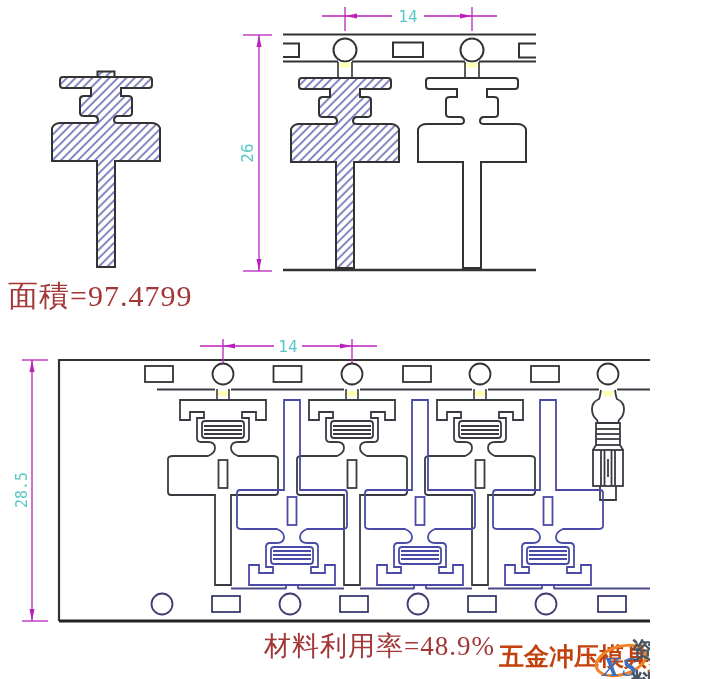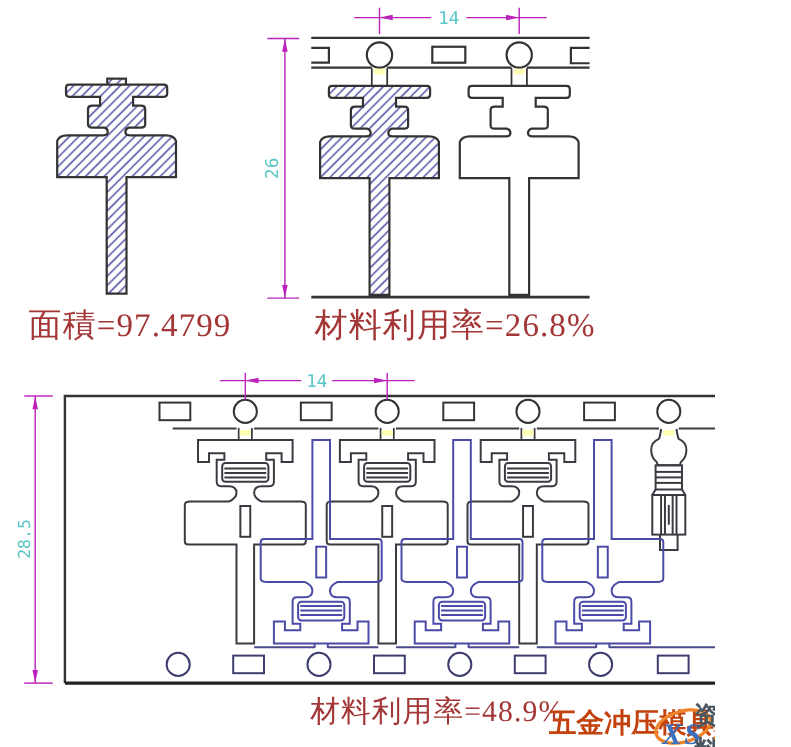--- a/index.html
+++ b/index.html
@@ -1,20 +1,20 @@
 <!DOCTYPE html>
 <html><head>
 <meta charset="utf-8">
 <style>
   html,body{margin:0;padding:0;background:#ffffff;}
   .canvas{position:relative;width:650px;height:679px;background:#fff;overflow:hidden;
           font-family:"Liberation Sans", sans-serif;}
   .canvas svg{position:absolute;left:0;top:0;}
   .cad-label{position:absolute;color:#a33636;font-family:"Liberation Serif","DejaVu Serif",serif;
-             white-space:nowrap;letter-spacing:1px;line-height:1;margin-left:18px;}
+             white-space:nowrap;letter-spacing:1px;line-height:1;}
   .lbl-area{left:8px;top:281px;font-size:30px;}
   .lbl-util1{left:268px;top:281px;font-size:30px;}
   .lbl-util2{left:264px;top:633px;font-size:27px;}
   .wm-text{position:absolute;left:499px;top:640px;font-size:25px;color:#c2410c;
            font-weight:bold;white-space:nowrap;}
   .wm-logo{position:absolute;left:594px;top:645px;width:48px;height:25px;
            border:3px solid #f08228;border-radius:50%;transform:rotate(-16deg);}
   .wm-xs{position:absolute;left:602px;top:636px;font-size:27px;font-style:italic;font-weight:bold;
          color:#3b6fc0;font-family:"Liberation Serif",serif;letter-spacing:2px;margin-top:16px;}
   .wm-site{position:absolute;left:631px;top:635px;font-size:23px;font-weight:bold;color:#4a5560;
@@ -204,21 +204,20 @@
     <line x1="22" y1="360" x2="48" y2="360"></line>
     <line x1="22" y1="621" x2="48" y2="621"></line>
     <line x1="32" y1="360" x2="32" y2="621"></line>
     <use href="#dimarrow" transform="translate(32,360) rotate(90)"></use>
     <use href="#dimarrow" transform="translate(32,621) rotate(-90)"></use>
   </g>
   <text class="dimtxt2" transform="translate(27,490) rotate(-90)" text-anchor="middle">28.5</text>
 </svg>
 
 <div class="cad-label lbl-area">面積=97.4799</div>
-<div class="cad-label lbl-util1">材料利用率=26.8%</div>
 <div class="cad-label lbl-util2">材料利用率=48.9%</div>
 
 <div class="wm-text">五金冲压模具</div>
 <div class="wm-logo"></div>
 <div class="wm-xs">XS</div>
 <div class="wm-site">资料网</div>
 <div class="wm-url">ZL.XS1616.COM</div>
 
 </div>
 

